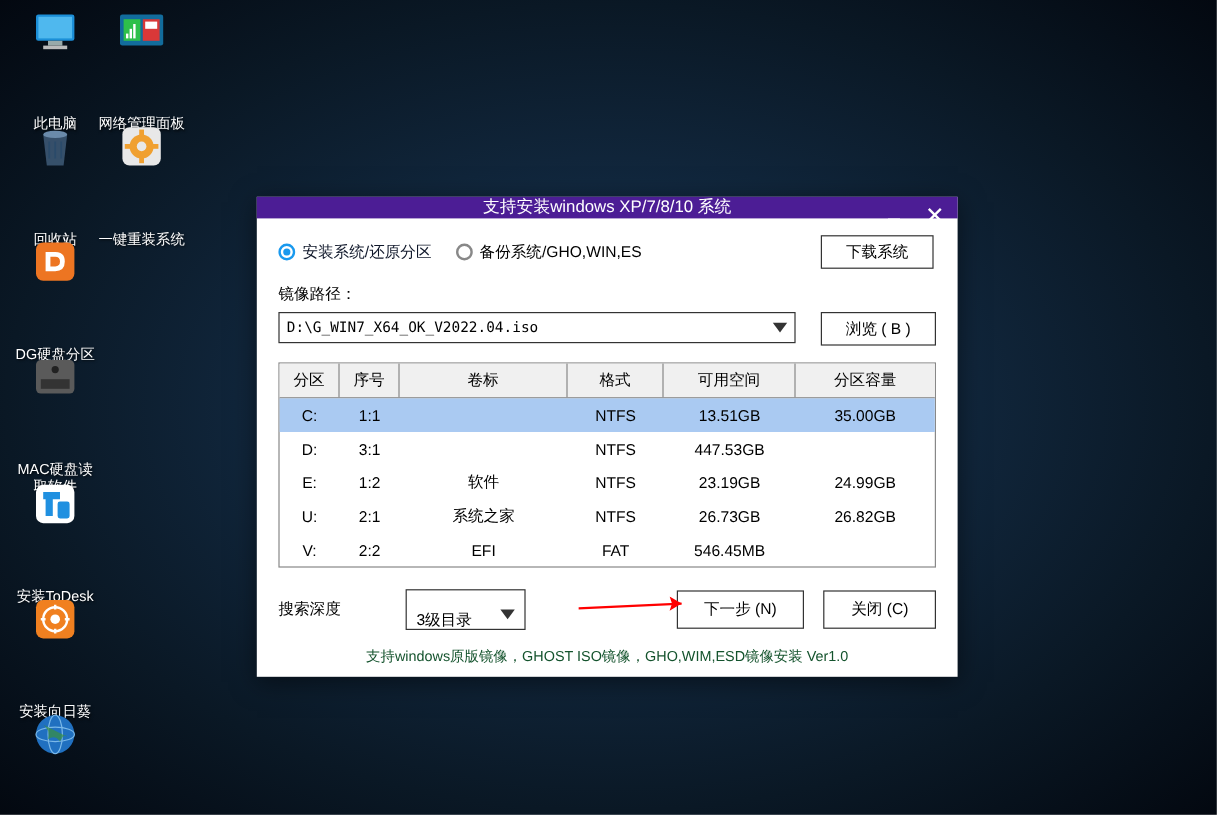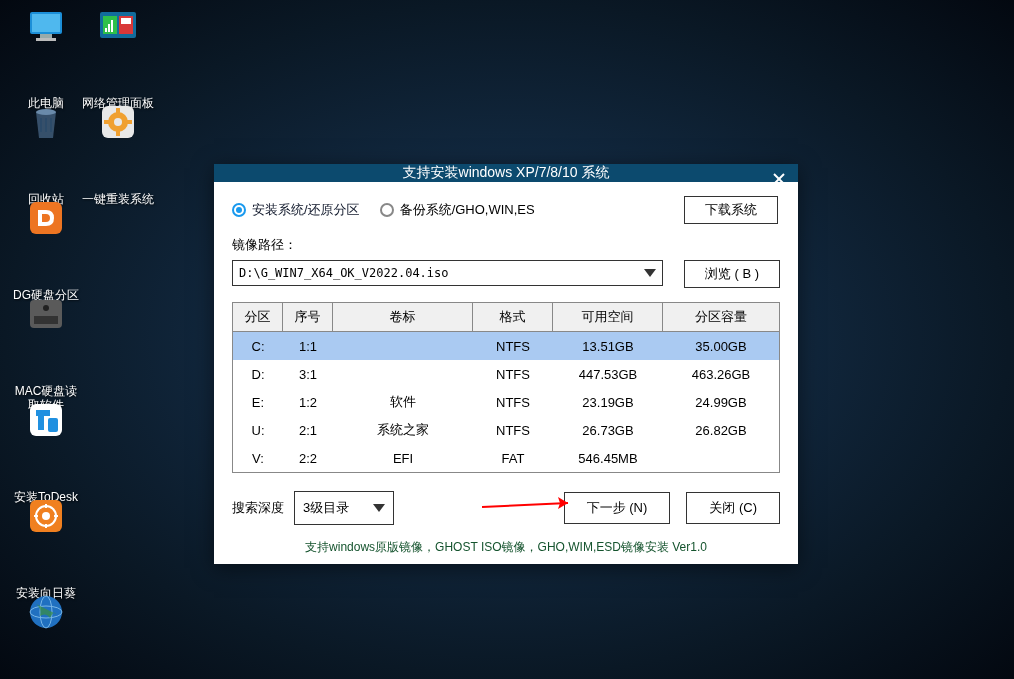--- a/index.html
+++ b/index.html
@@ -41,21 +41,21 @@
       top: 164px;
       width: 584px;
       height: 400px;
       background: #fff;
       display: flex;
       flex-direction: column;
       box-shadow: 0 4px 20px rgba(0,0,0,0.5);
     }
     .titlebar {
       height: 30px;
-      background: #0c4a6e;
+      background: #4c1d95;
       display: flex;
       align-items: center;
       justify-content: center;
       position: relative;
       color: #fff;
     }
     .titlebar .title-text {
       font-size: 14px;
     }
     .titlebar .window-controls {
@@ -178,25 +178,26 @@
       margin-top: 18px;
       gap: 10px;
       position: relative;
     }
     .depth-label { font-size: 13px; }
     .depth-select {
       width: 100px;
       height: 26px;
       border: 1px solid #333;
       display: flex;
-      align-items: center;
+      align-items: flex-start;
       justify-content: space-between;
       padding: 16px 8px;
       font-size: 13px;
       cursor: pointer;
+      margin-left: 44px;
     }
     .arrow-annotation {
       position: absolute;
       left: 250px;
       top: 6px;
       pointer-events: none;
     }
     .bottom-buttons {
       margin-left: auto;
       display: flex;
@@ -387,21 +388,20 @@
           <div class="td c-fmt">NTFS</div>
           <div class="td c-avail">13.51GB</div>
           <div class="td c-cap">35.00GB</div>
         </div>
         <div class="table-row">
           <div class="td c-drive">D:</div>
           <div class="td c-seq">3:1</div>
           <div class="td c-vol"></div>
           <div class="td c-fmt">NTFS</div>
           <div class="td c-avail">447.53GB</div>
-          <div class="td c-cap">463.26GB</div>
         </div>
         <div class="table-row">
           <div class="td c-drive">E:</div>
           <div class="td c-seq">1:2</div>
           <div class="td c-vol">软件</div>
           <div class="td c-fmt">NTFS</div>
           <div class="td c-avail">23.19GB</div>
           <div class="td c-cap">24.99GB</div>
         </div>
         <div class="table-row">

